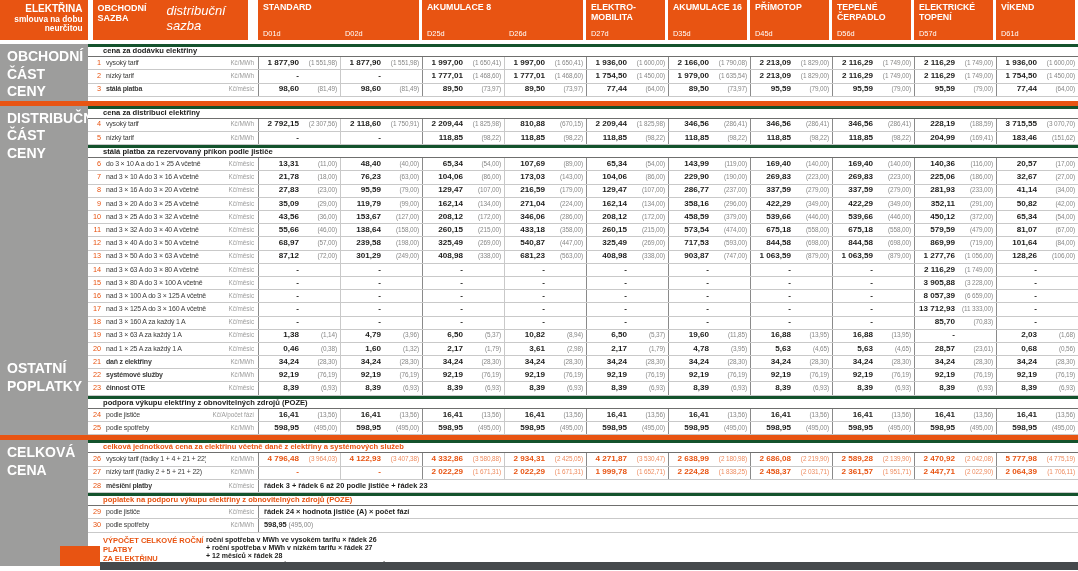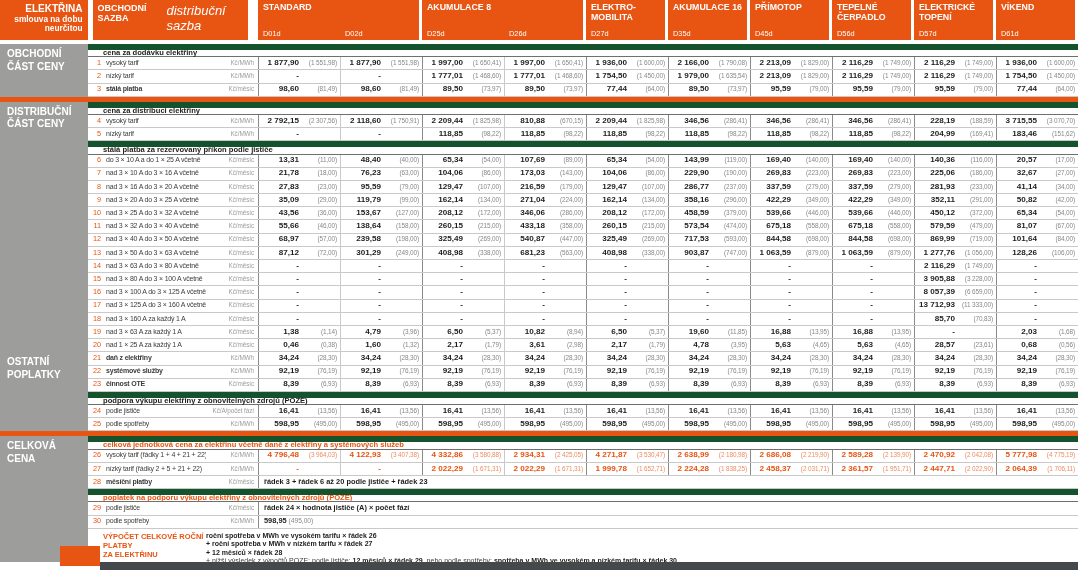--- a/index.html
+++ b/index.html
@@ -17,28 +17,28 @@
   .hdr-sazba .t3{font-size:13px;font-style:italic;}
   .hdr-groups{display:flex;width:820px;}
   .grp{background:#E85412;color:#fff;margin-right:3px;box-sizing:border-box;
        position:relative;padding:3px 4px 2px 5px;}
   .grp-label{font-size:8.8px;font-weight:bold;line-height:1.1;}
   .grp-codes{position:absolute;bottom:2px;left:0;right:0;display:flex;}
   .grp-codes span{width:82px;flex:none;padding-left:5px;font-size:7.4px;box-sizing:border-box;}
   
   .sec{display:flex;}
   .sec-side{width:88px;flex:none;background:#9D9D9C;color:#fff;font-weight:bold;
-            font-size:10px;line-height:1.25;padding:4px 2px 0 7px;box-sizing:border-box;}
+            font-size:14px;line-height:1.25;padding:4px 2px 0 7px;box-sizing:border-box;}
   .sec-rows{flex:1;min-width:0;}
   .obar{height:5px;background:#E85412;}
   
   .row{display:flex;height:13.2px;line-height:12.6px;border-bottom:1px solid #c9c9c9;
        box-sizing:border-box;align-items:center;}
   .row.sub{padding-left:15px;font-weight:bold;font-size:7.6px;color:#1d1d1b;
-           border-top:6px solid #14532d;border-bottom:1px solid #6f6f6e;}
+           border-top:3px solid #14532d;border-bottom:1px solid #6f6f6e;}
   .row.sub.orange{color:#E85412;}
   .rnum{width:15px;flex:none;color:#E85412;font-size:7.3px;text-align:right;
         padding-right:2px;box-sizing:border-box;}
   .rlabel{flex:1;min-width:0;font-size:7px;letter-spacing:-0.2px;padding-left:3px;
           white-space:nowrap;overflow:hidden;}
   .rlabel.b{font-weight:bold;}
   .runit{width:52px;flex:none;font-size:6.4px;letter-spacing:-0.1px;color:#9d9d9c;
          text-align:right;padding-right:4px;box-sizing:border-box;}
   .vals{width:820px;flex:none;display:flex;height:100%;}
   .cell{width:82px;flex:none;display:flex;align-items:center;box-sizing:border-box;

